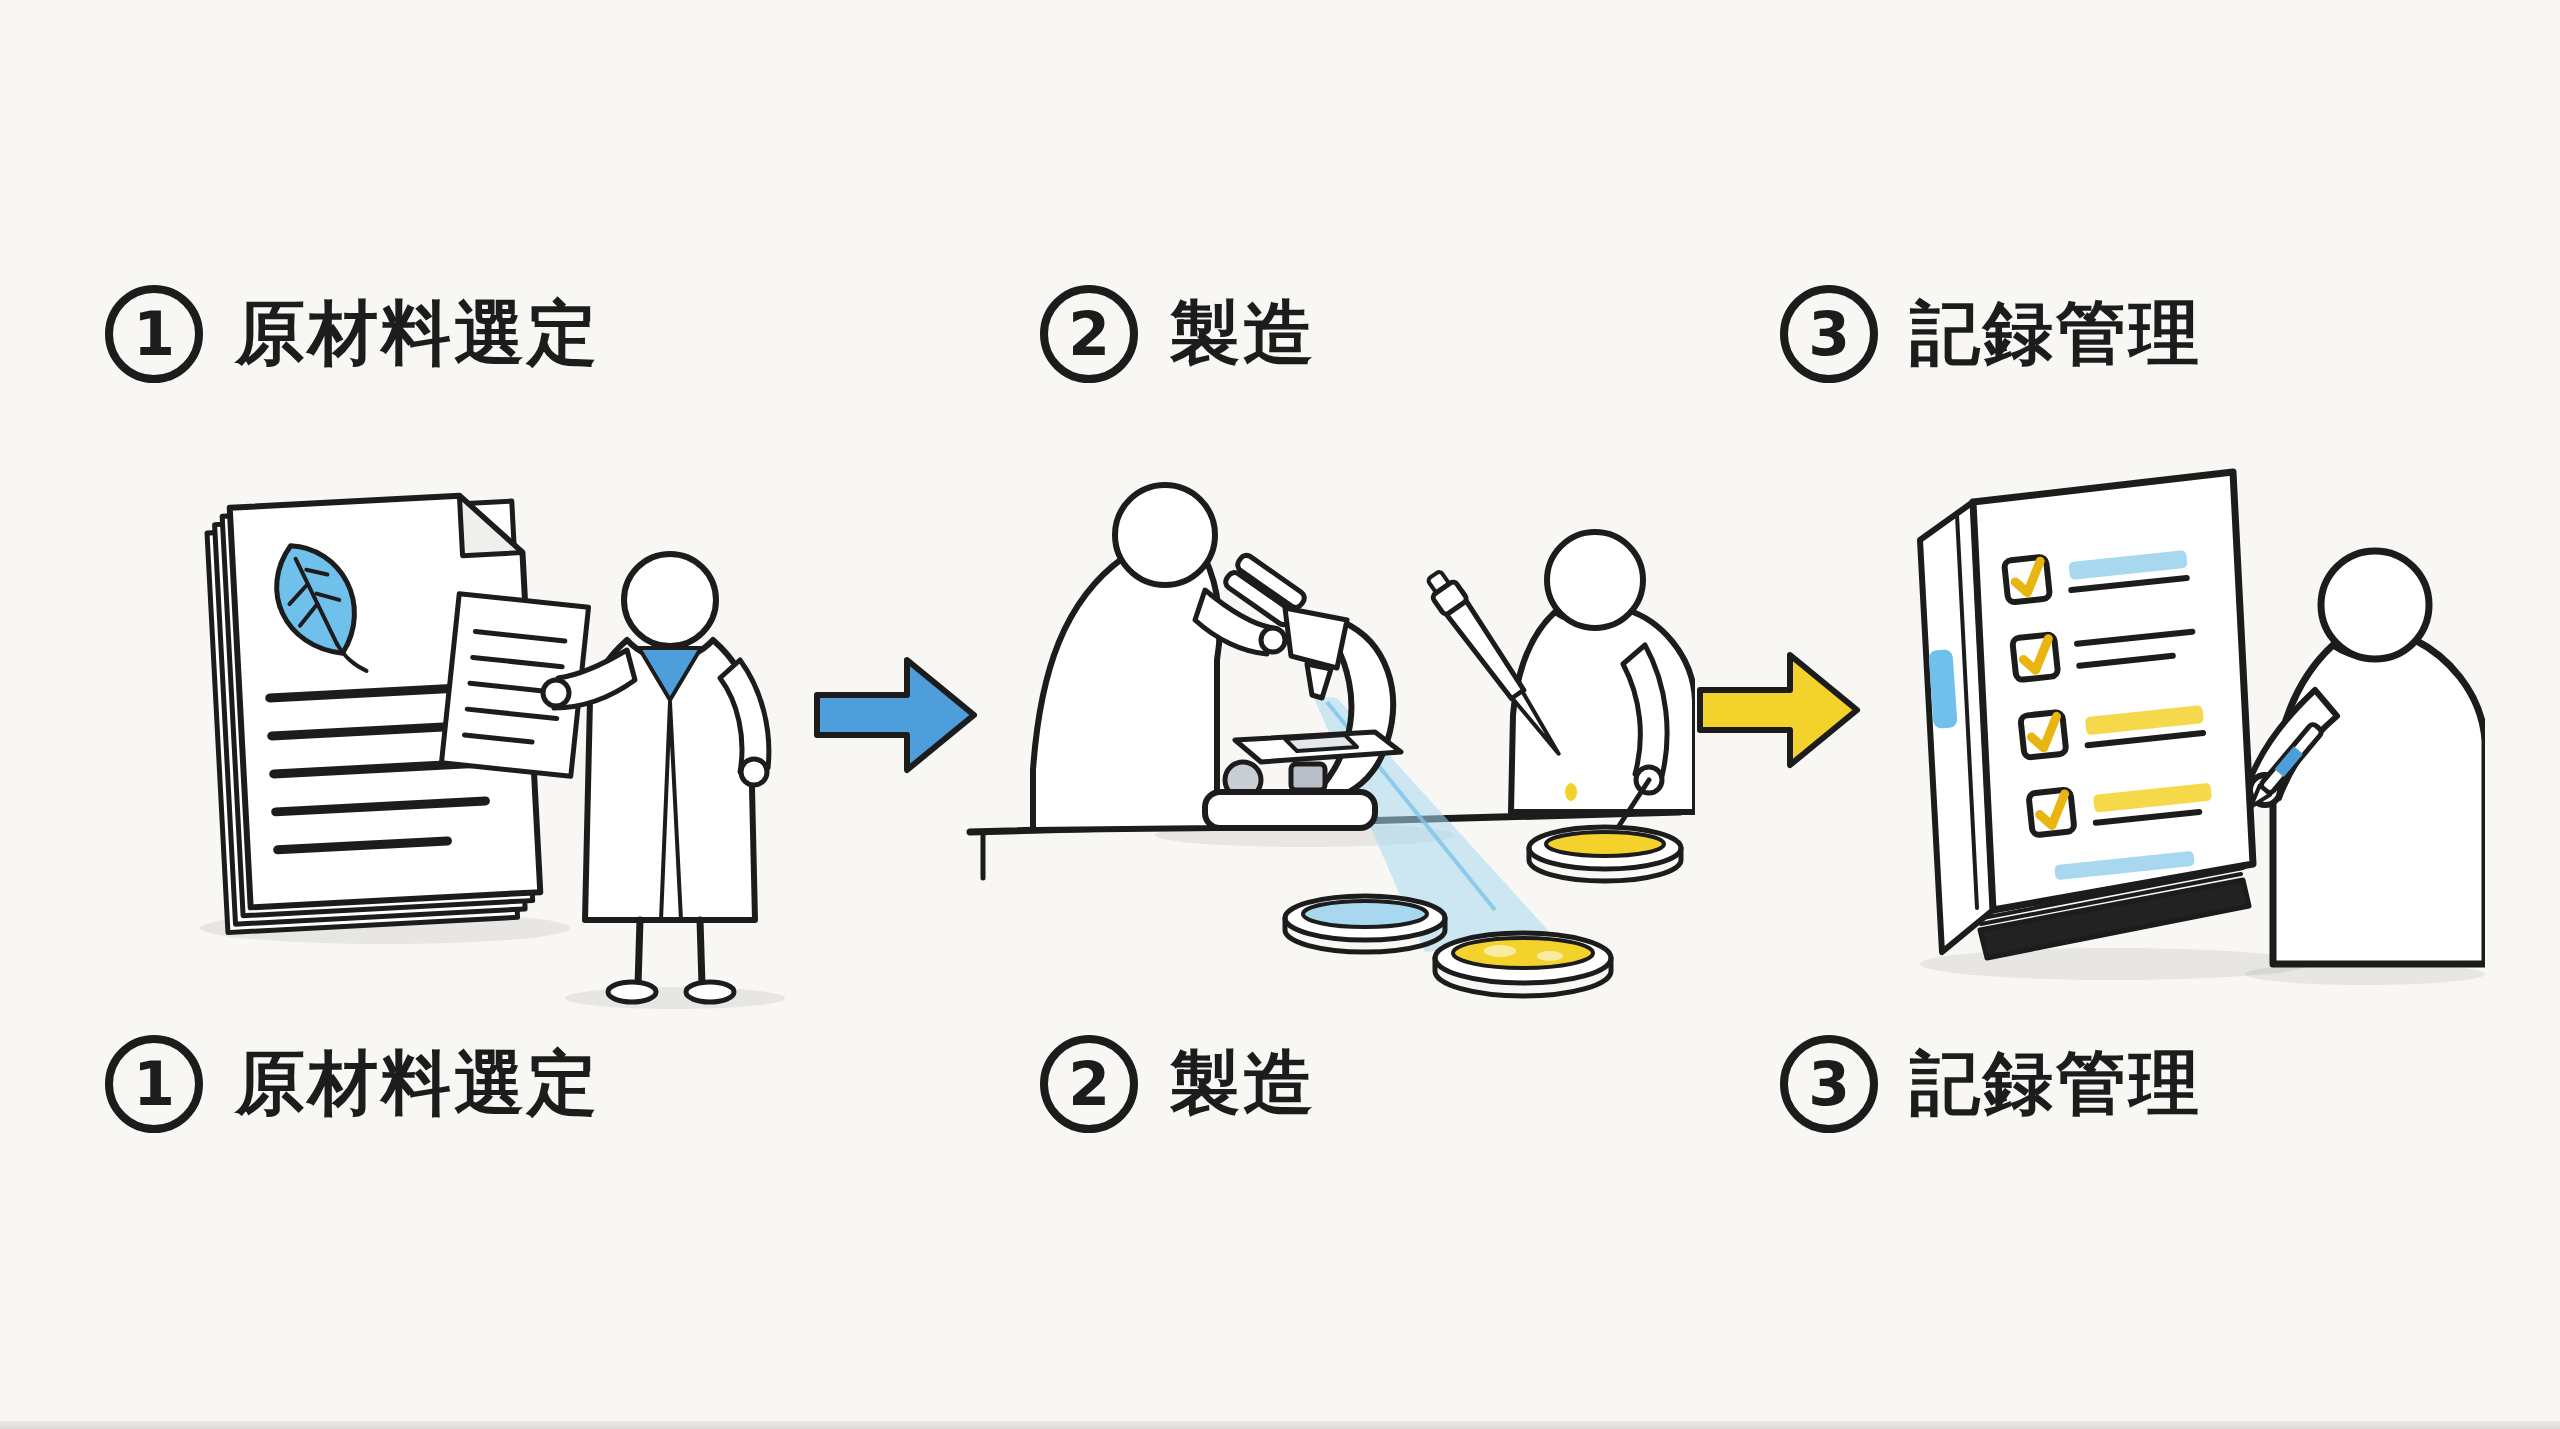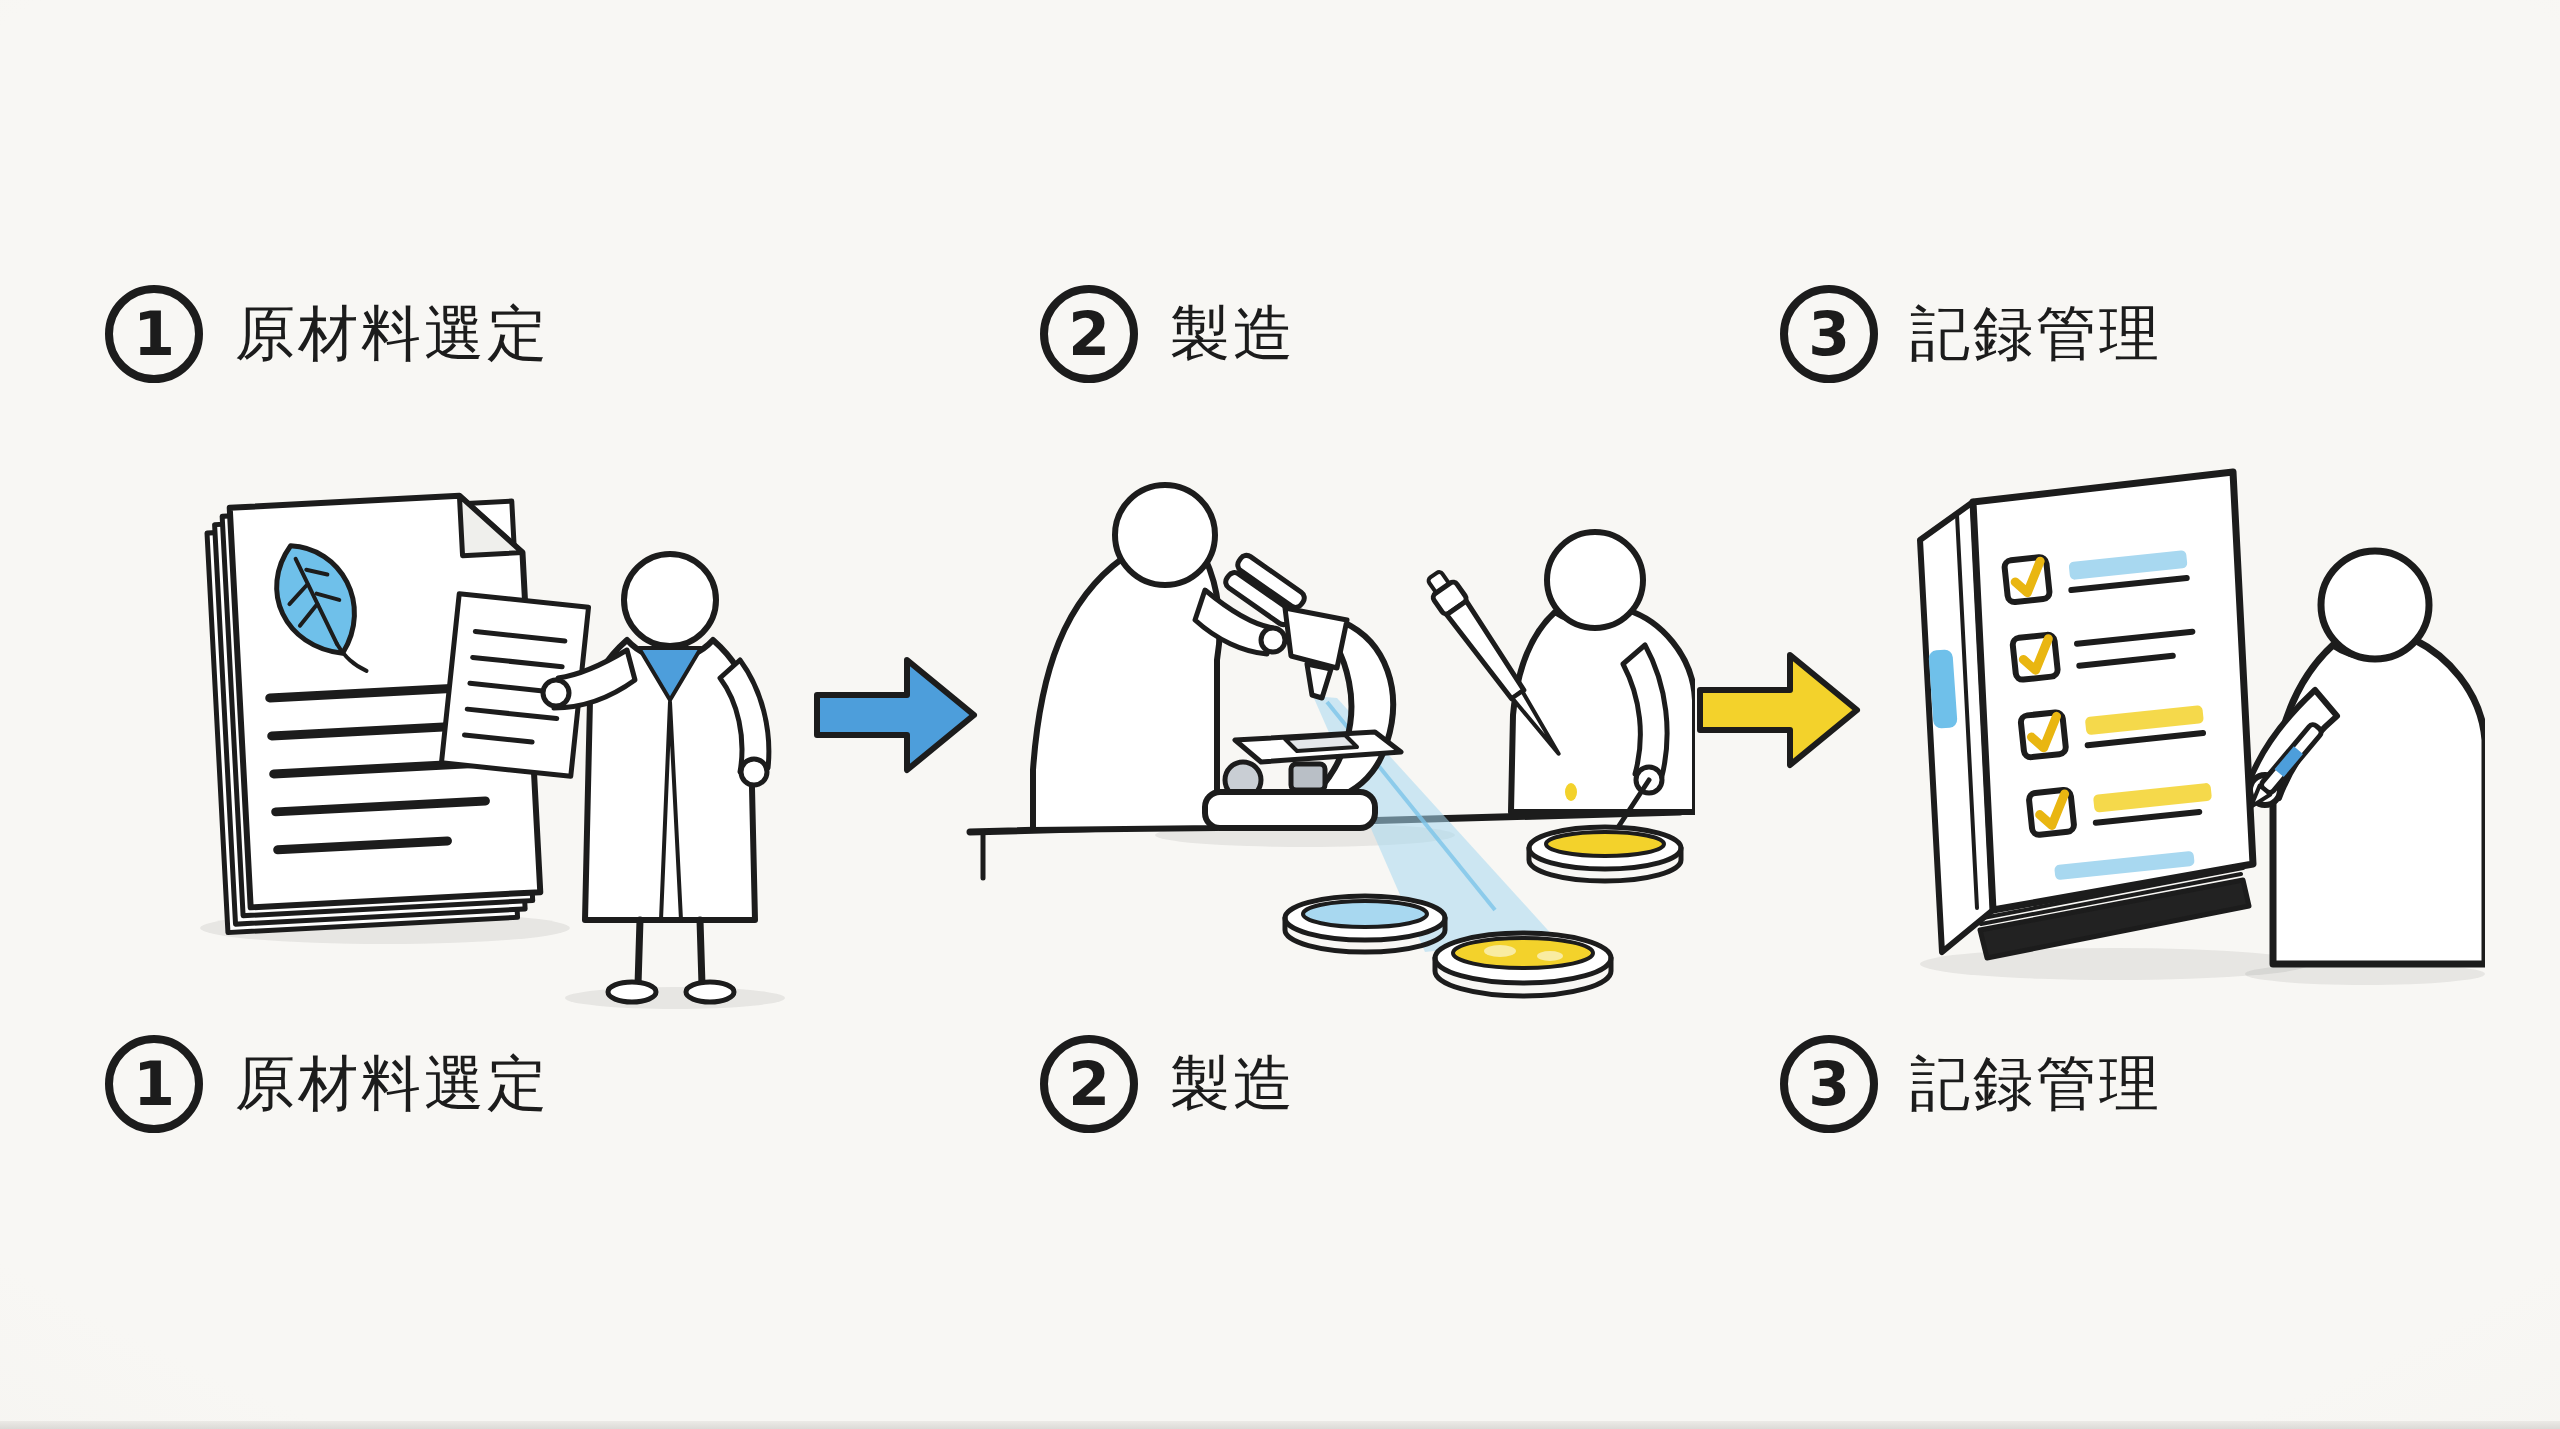--- a/index.html
+++ b/index.html
@@ -35,22 +35,22 @@
   }
   .circle-num {
     width: 98px; height: 98px;
     border: 8px solid var(--ink);
     border-radius: 50%;
     display: flex; align-items: center; justify-content: center;
     font-size: 60px; font-weight: 700;
     flex: 0 0 auto;
   }
   .label-text {
-    font-size: 60px;
-    font-weight: 400;
+    font-size: 70px;
+    font-weight: 700;
     letter-spacing: 3px;
   }
   .scene { position: absolute; }
   .lab-1 { left: 105px;  top: 285px; }
   .lab-2 { left: 1040px; top: 285px; }
   .lab-3 { left: 1780px; top: 285px; }
   .lab-4 { left: 105px;  top: 1035px; }
   .lab-5 { left: 1040px; top: 1035px; }
   .lab-6 { left: 1780px; top: 1035px; }
   .scene-1 { left: 140px;  top: 450px;  width: 680px; height: 560px; }

